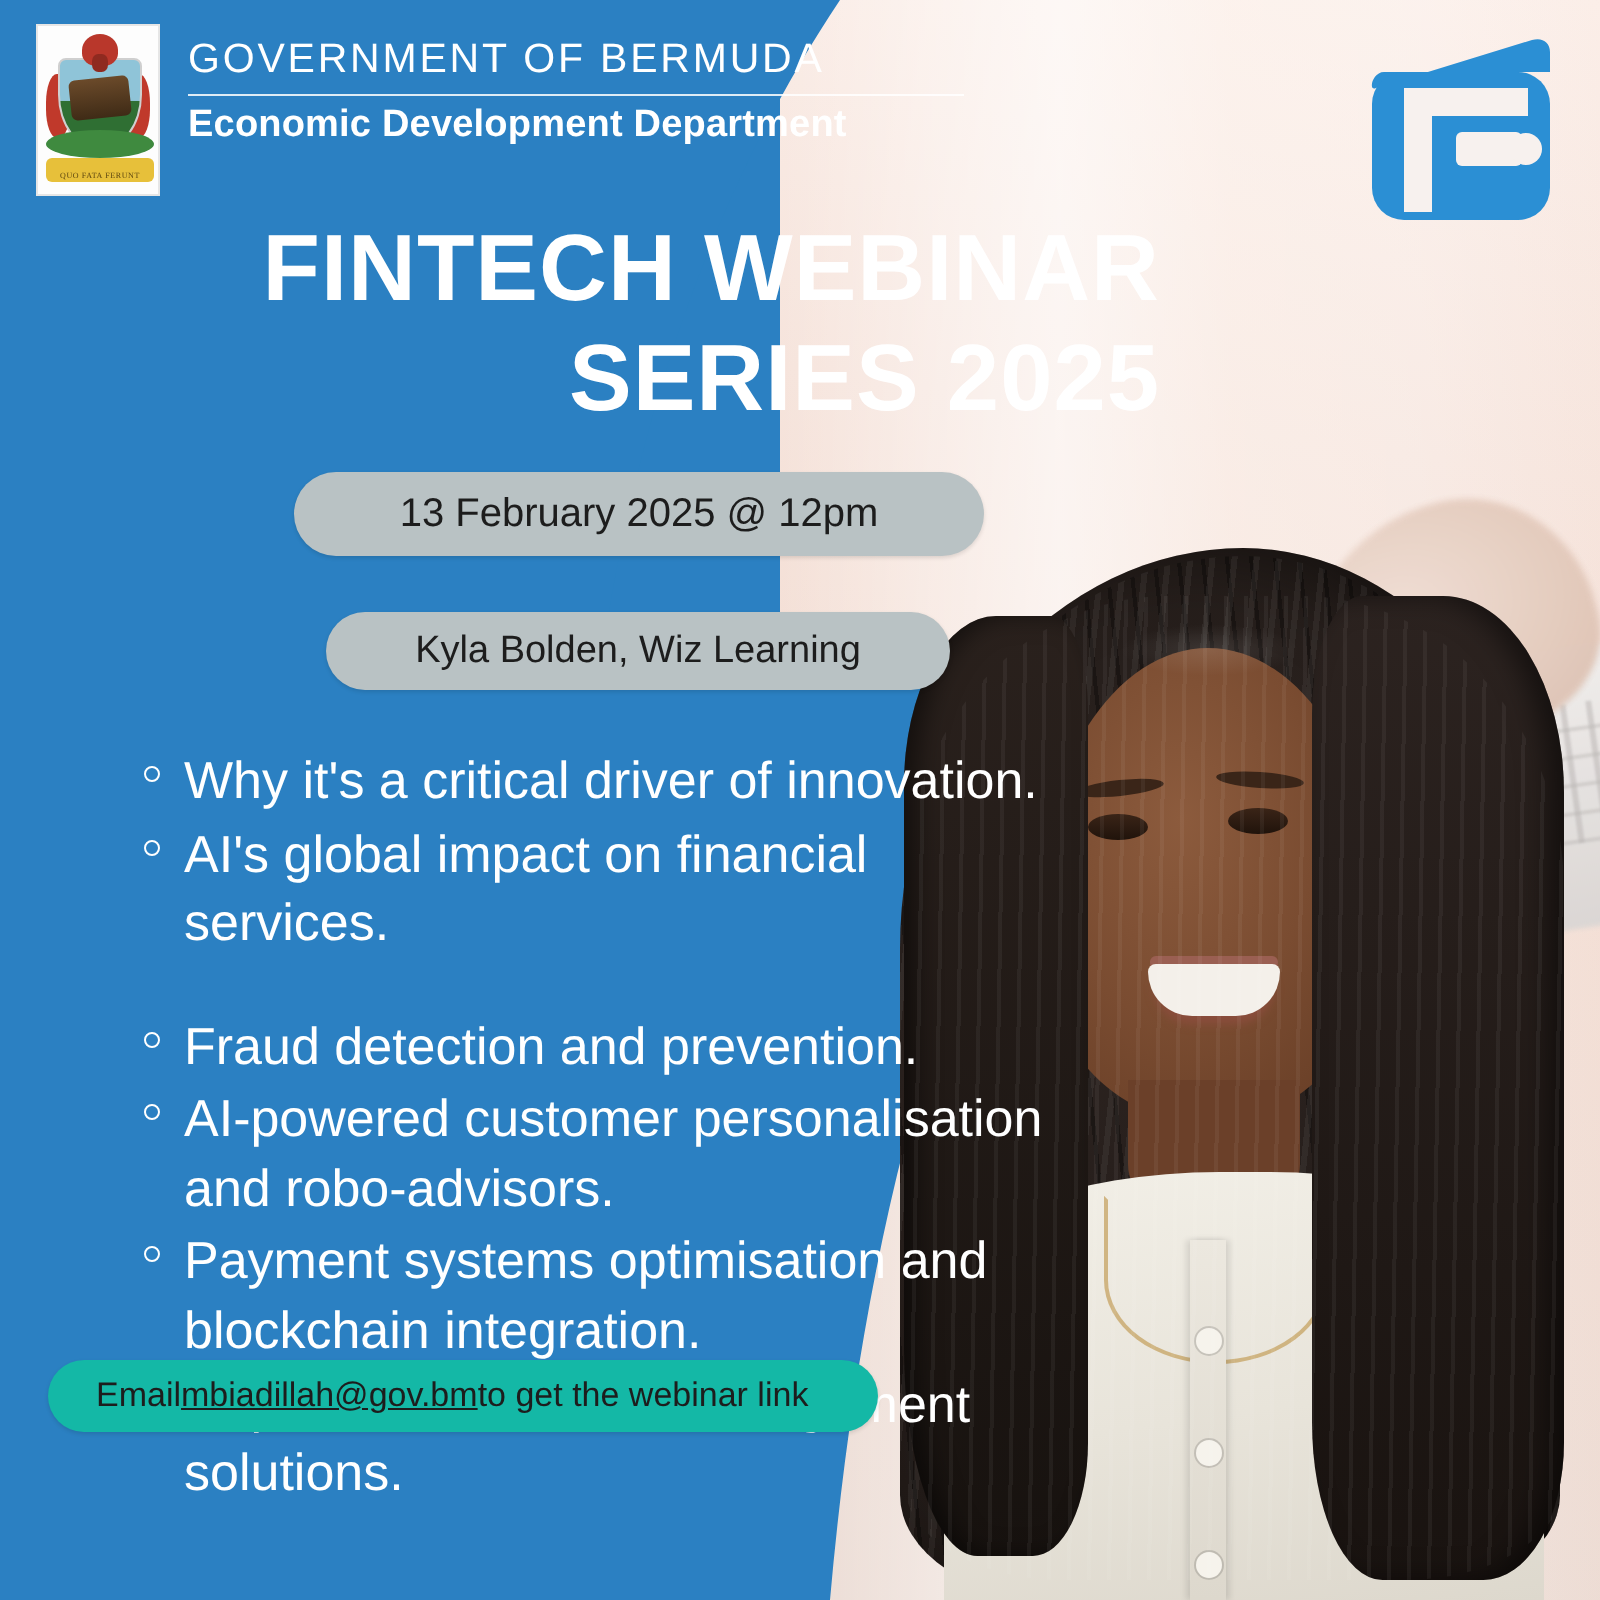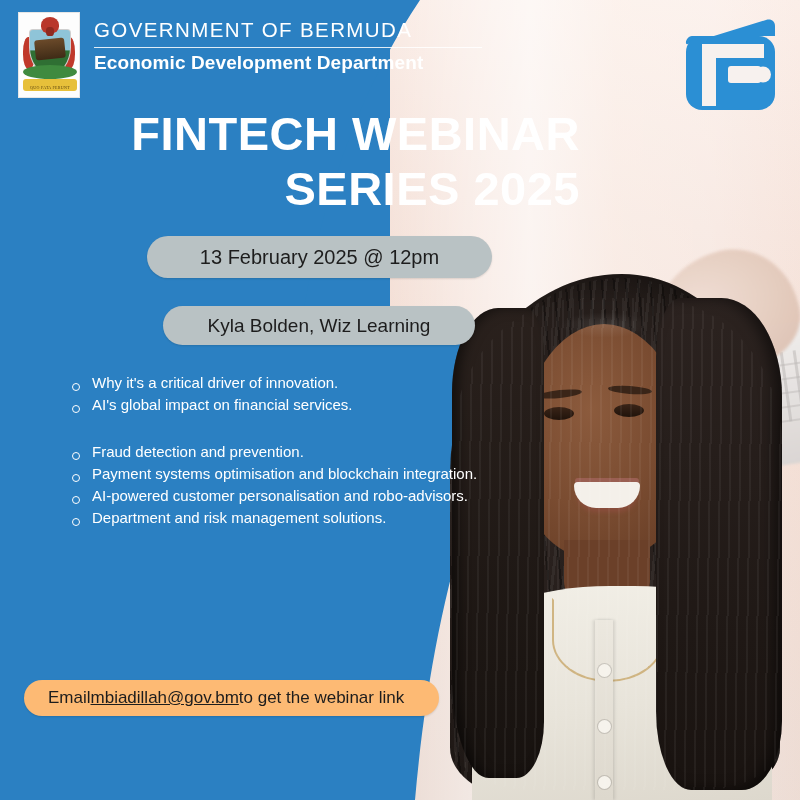--- a/index.html
+++ b/index.html
@@ -353,21 +353,21 @@
   .pill-speaker {
     left: 163px; top: 306px;
     width: 312px; height: 39px;
     font-size: 19px;
     text-align: center;
   }
   .pill-email {
     left: 24px; top: 680px;
     width: 415px; height: 36px;
     font-size: 17px;
-    background: #fdba74;
+    background: #14b8a6;
     justify-content: flex-start;
     padding-left: 24px;
   }
   .email-addr { text-decoration: underline; text-align: right; }
 
   
   .content {
     position: absolute;
     left: 24px; top: 372px;
     width: 500px;
@@ -385,21 +385,21 @@
   li.topic > .topic-label::before {
     content: "";
     position: absolute;
     left: 12px; top: 11px;
     width: 6px; height: 6px;
     border-radius: 50%;
     background: #fff;
   }
   ul.lvl2 { list-style: none; margin: 1px 0 0 0; }
   ul.lvl2 > li {
-    font-size: 15px;
+    font-size: 26px;
     line-height: 1.33;
     padding-left: 68px;
     position: relative;
     margin-bottom: 2px;
   }
   ul.lvl2 > li::before {
     content: "";
     position: absolute;
     left: 48px; top: 10px;
     width: 6px; height: 6px;
@@ -489,22 +489,22 @@
       <li class="topic">
         <ul class="lvl2">
           <li>Why it's a critical driver of innovation.</li>
           <li>AI's global impact on financial services.</li>
         </ul>
       </li>
       <li class="group-gap"></li>
       <li class="topic">
         <ul class="lvl2">
           <li>Fraud detection and prevention.</li>
+          <li>AI-powered customer personalisation and robo-advisors.</li>
           <li>Payment systems optimisation and blockchain integration.</li>
-          <li>AI-powered customer personalisation and robo-advisors.</li>
           <li>Department and risk management solutions.</li>
         </ul>
       </li>
     </ul>
   </div>
 
   <div class="pill pill-email">
     <span>Email </span>
       <a class="email-addr" href="#" style="color:inherit;">mbiadillah@gov.bm</a>
       <span> to get the webinar link</span>

